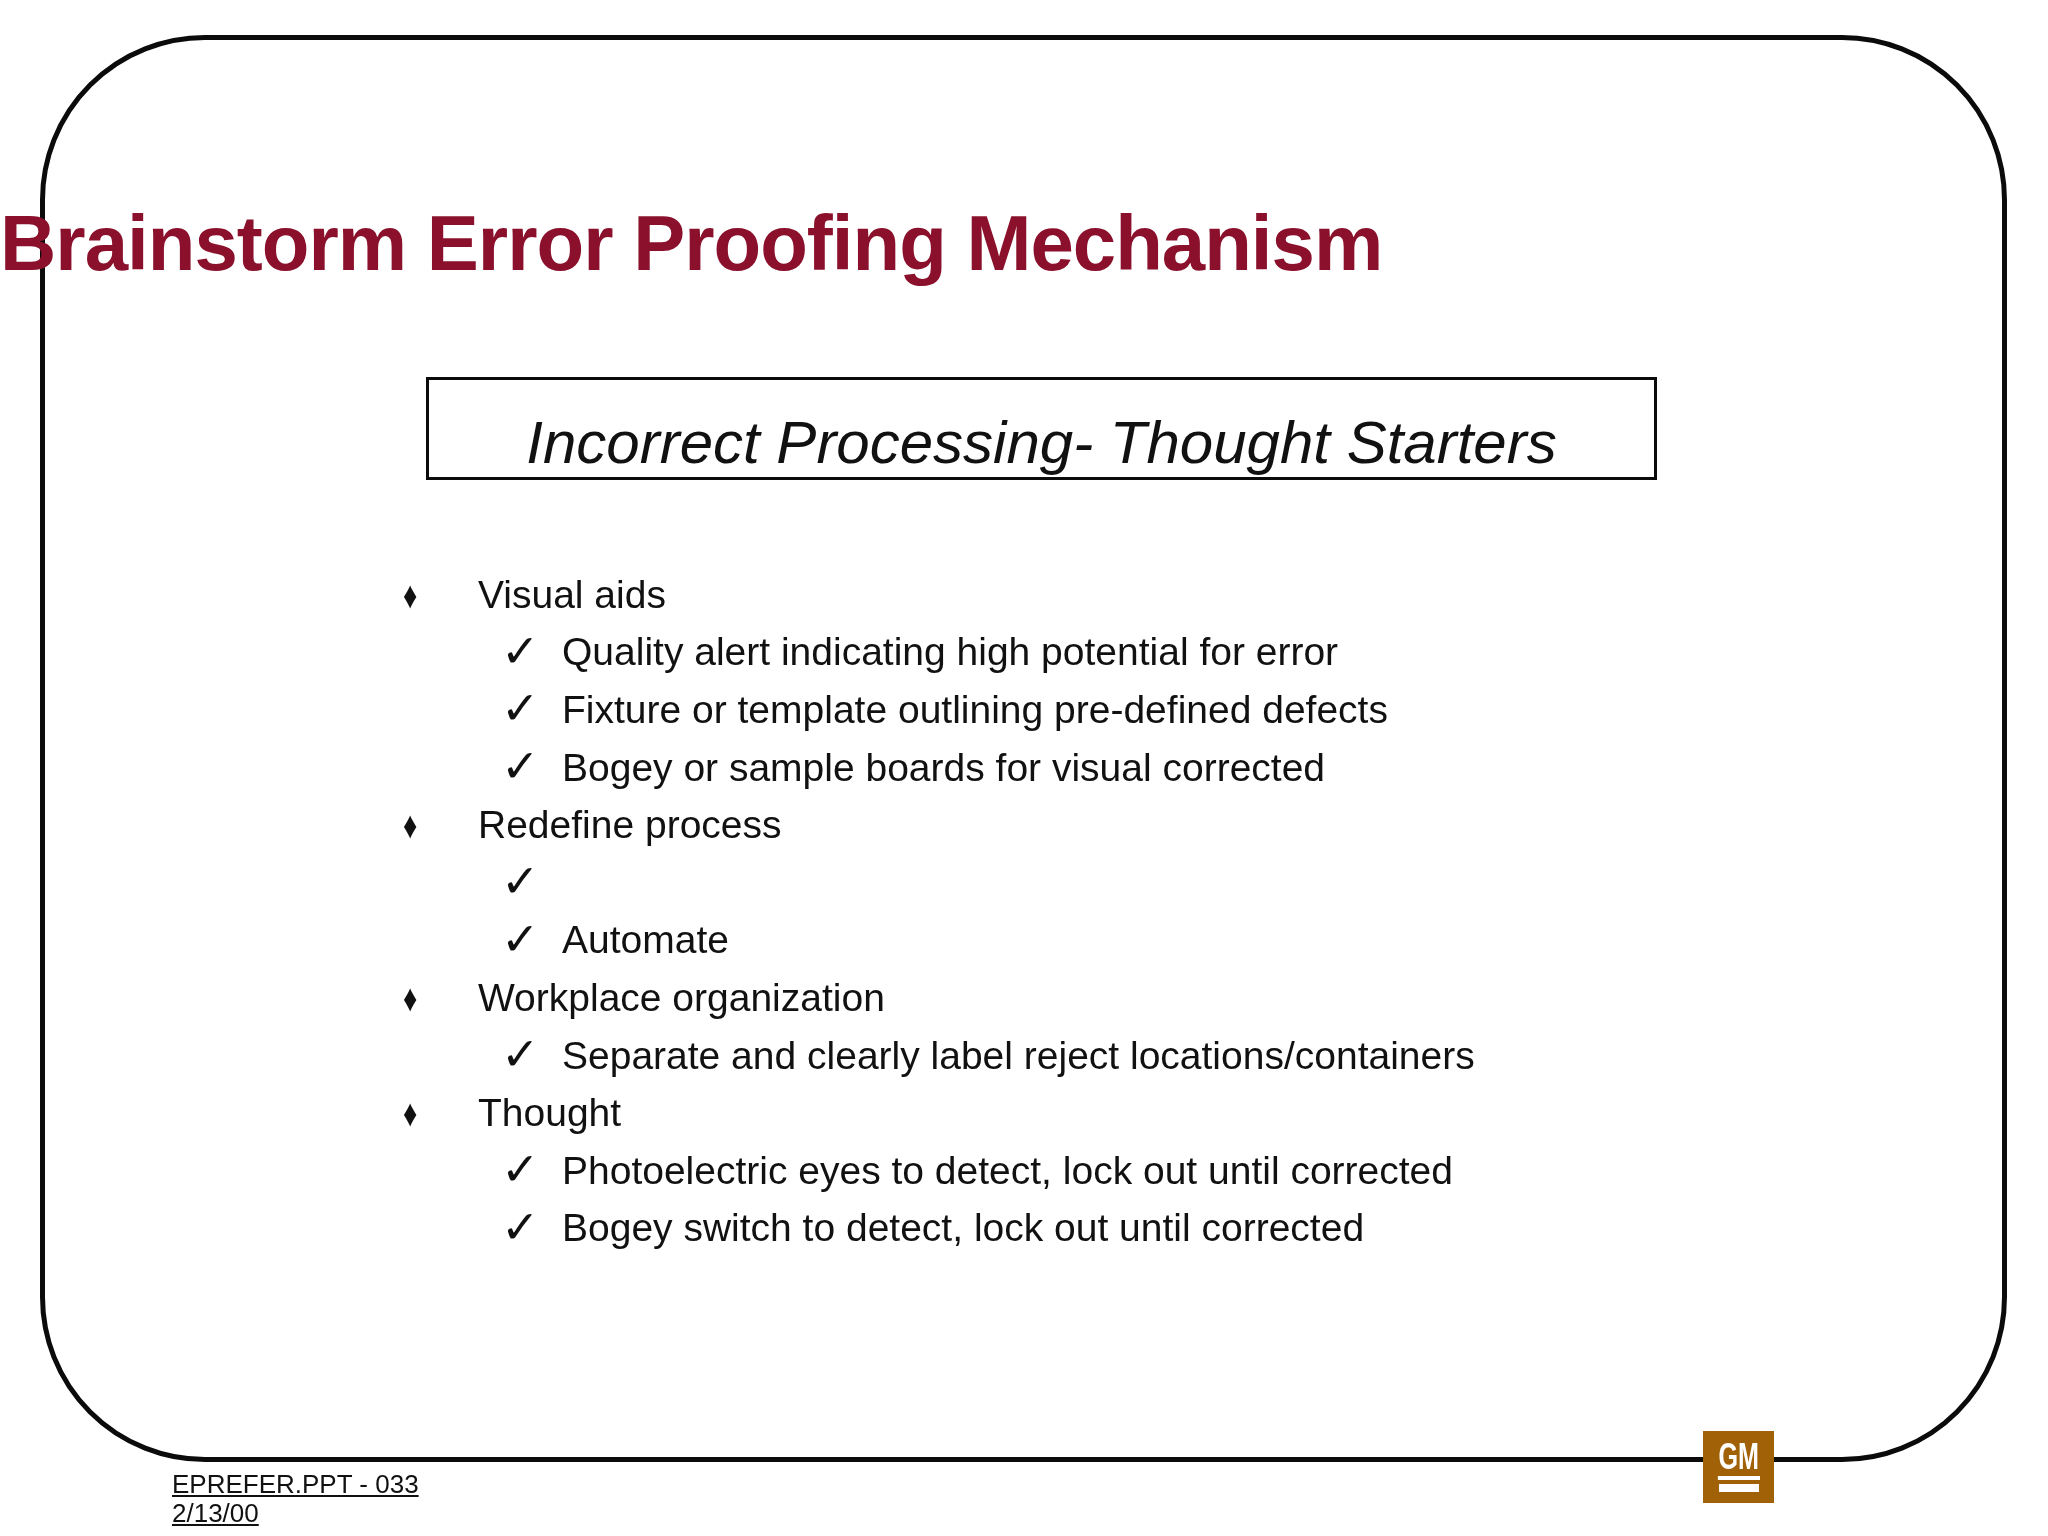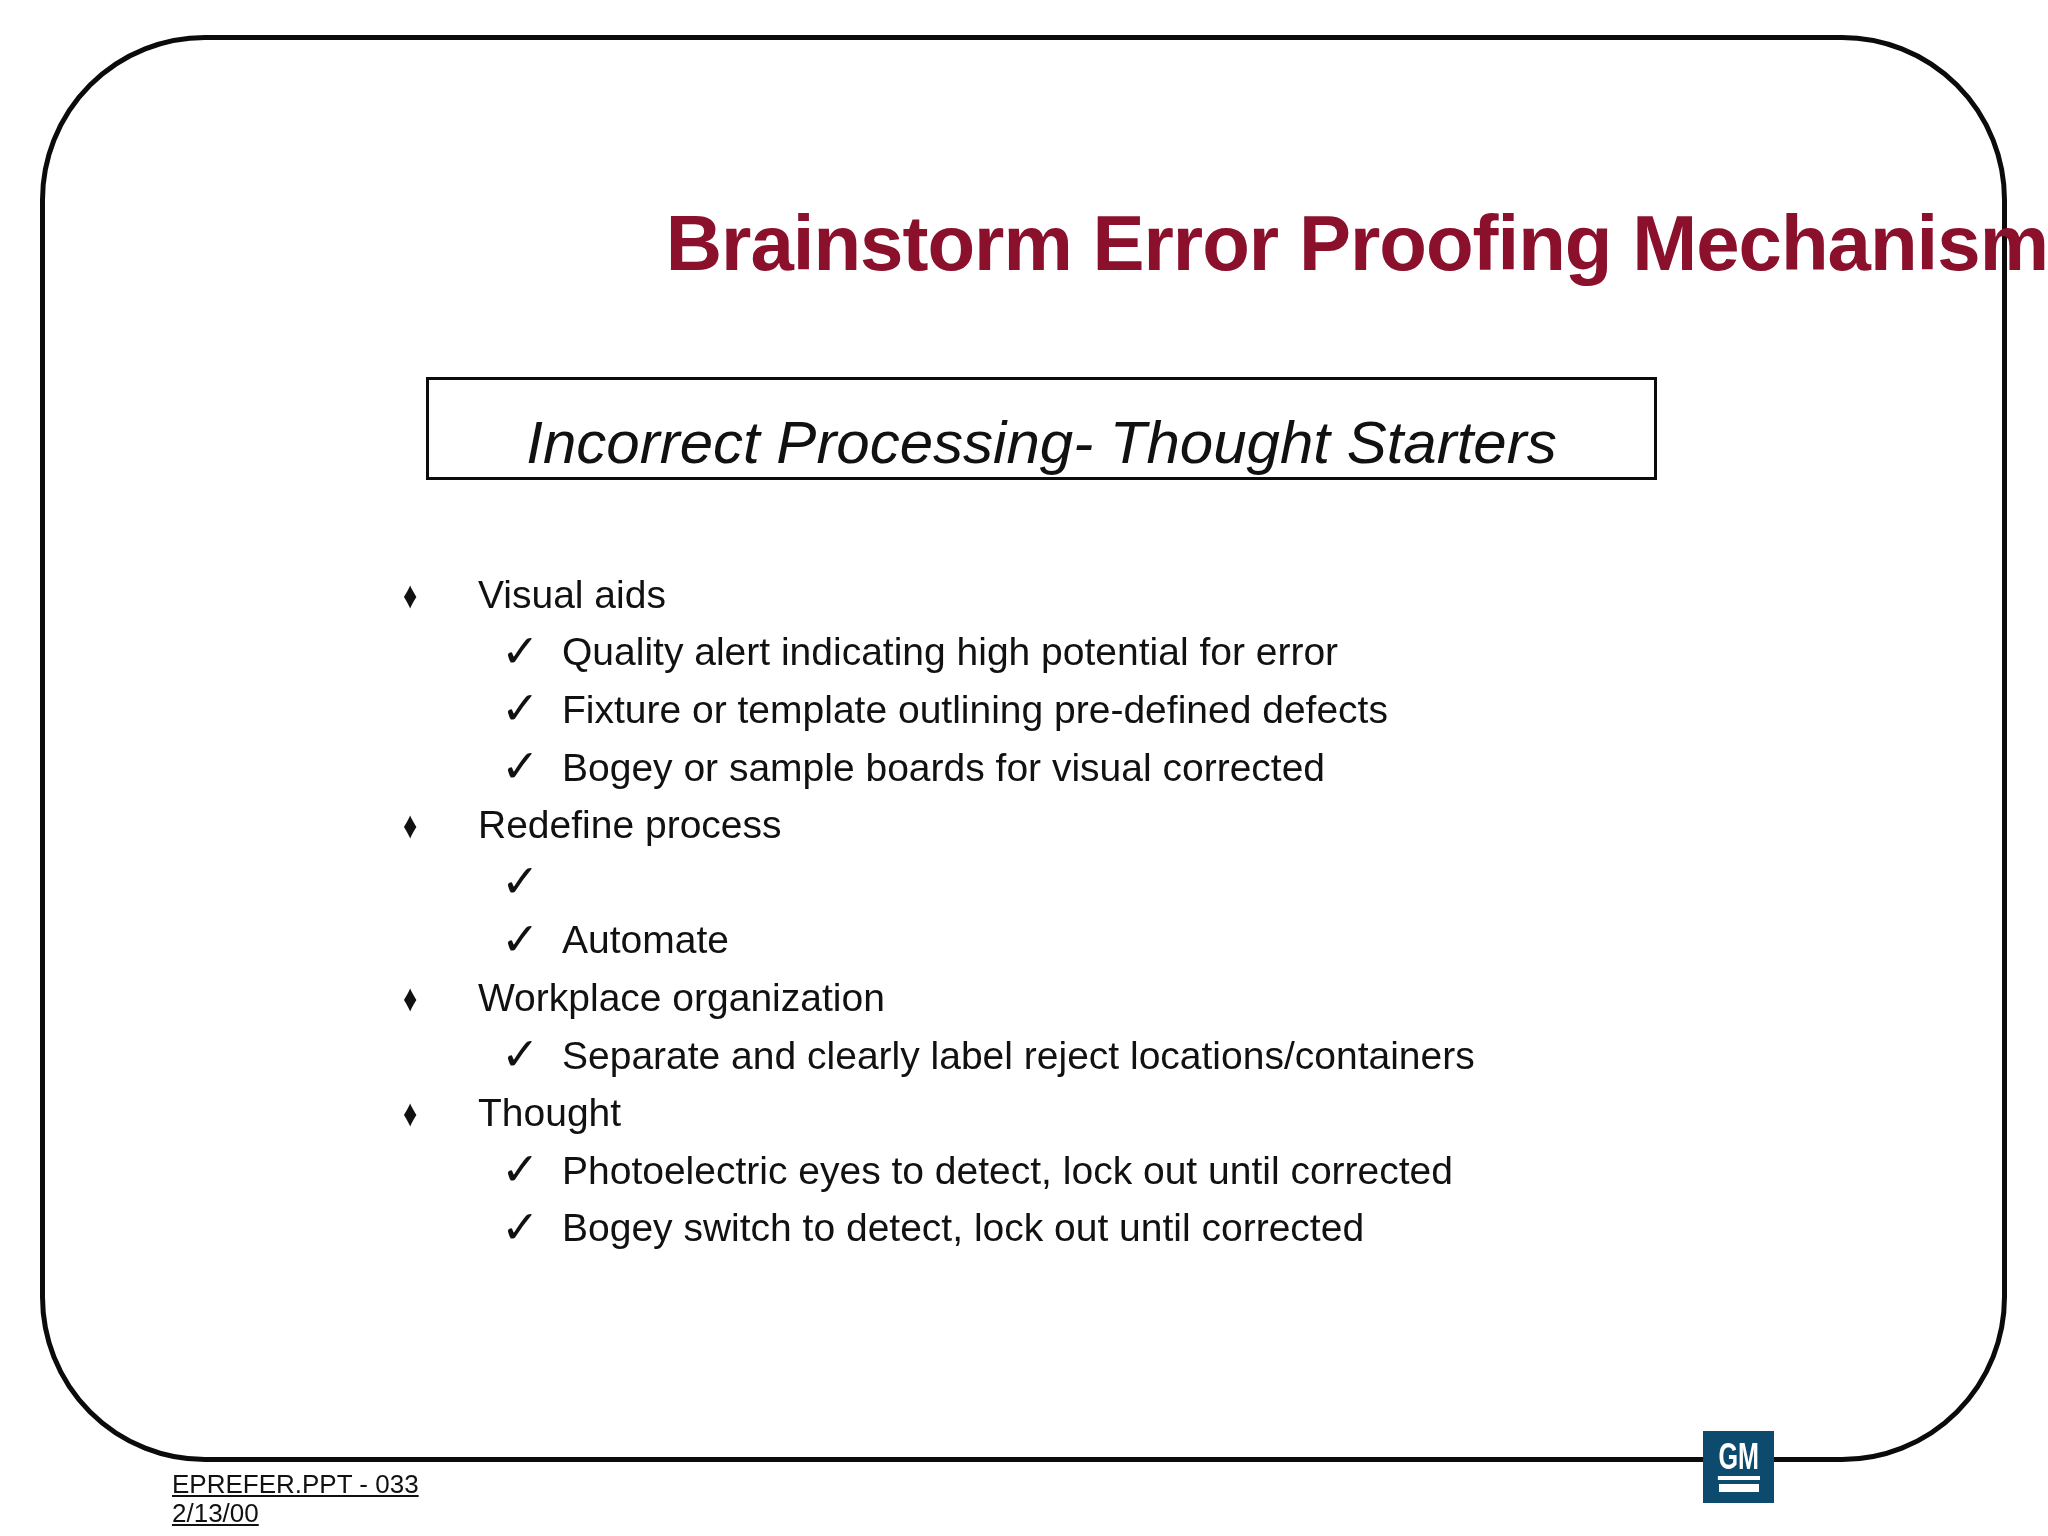--- a/index.html
+++ b/index.html
@@ -25,21 +25,21 @@
     border-radius: 165px;
     box-sizing: border-box;
     background: transparent;
     z-index: 1;
   }
   .title {
     position: absolute;
     left: 0;
     top: 198px;
     width: 2048px;
-    text-align: right;
+    text-align: left;
     font-size: 78px;
     font-weight: 700;
     letter-spacing: -1px;
     z-index: 2;
     margin: 0;
   }
   .subtitle-box {
     position: absolute;
     left: 426px;
     top: 377px;
@@ -186,18 +186,18 @@
       <span class="marker">✓</span>
       <span>Bogey switch to detect, lock out until corrected</span>
     </div>
   </div>
 
 <div class="footer">
   <div>EPREFER.PPT - 033</div>
   <div>2/13/00</div>
 </div>
 
-<div class="gm-logo" style="background: #0c4a6e;">
+<div class="gm-logo" style="background: #a16207;">
   <span class="gm-text-wrap">
     <span class="gm-text">GM</span>
   </span>
   <span class="gm-bar"></span>
 </div>
 
 </body></html>

